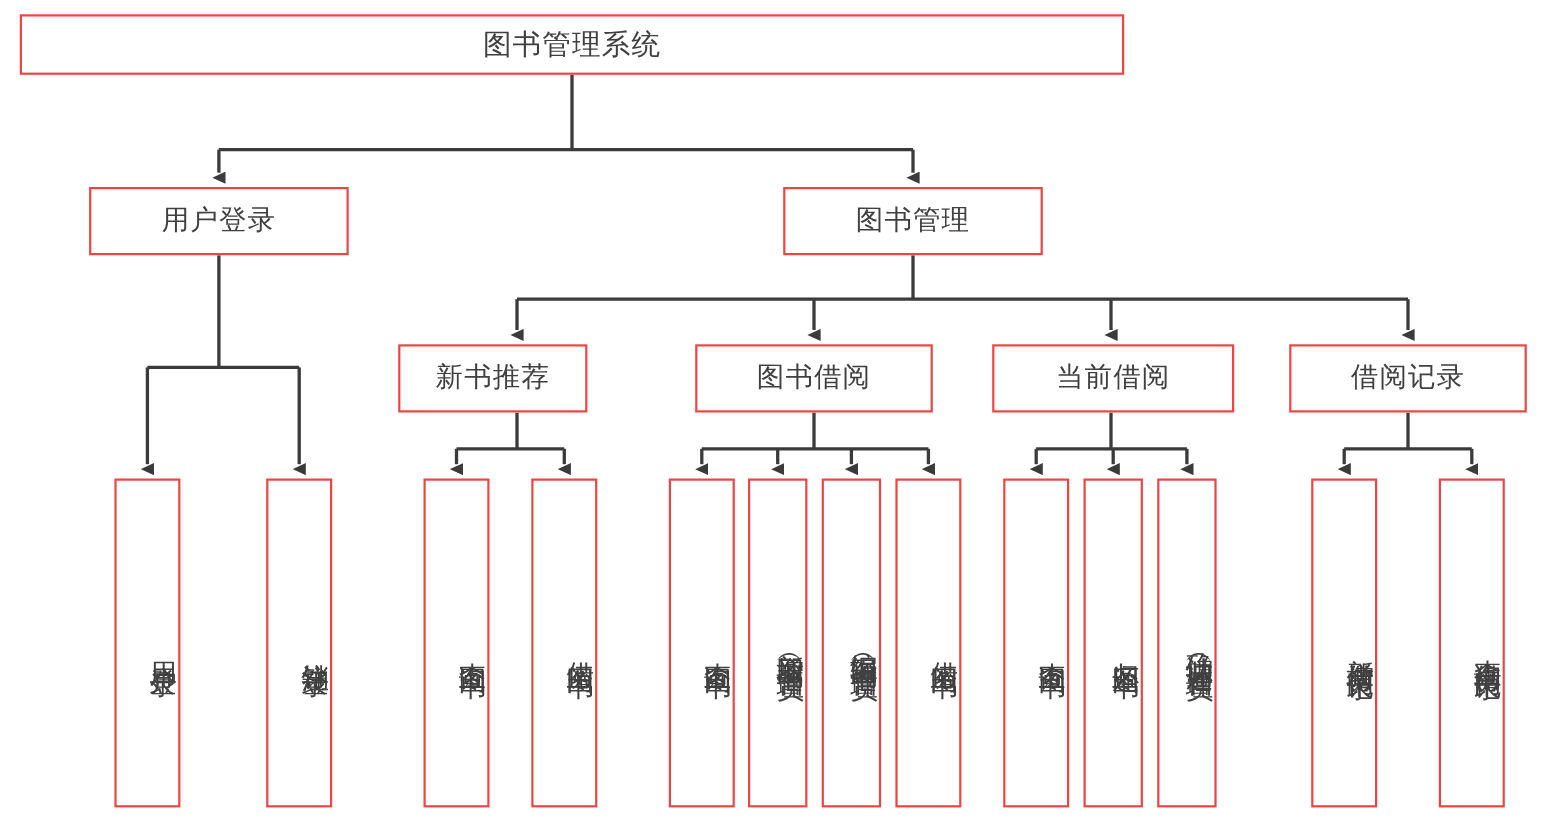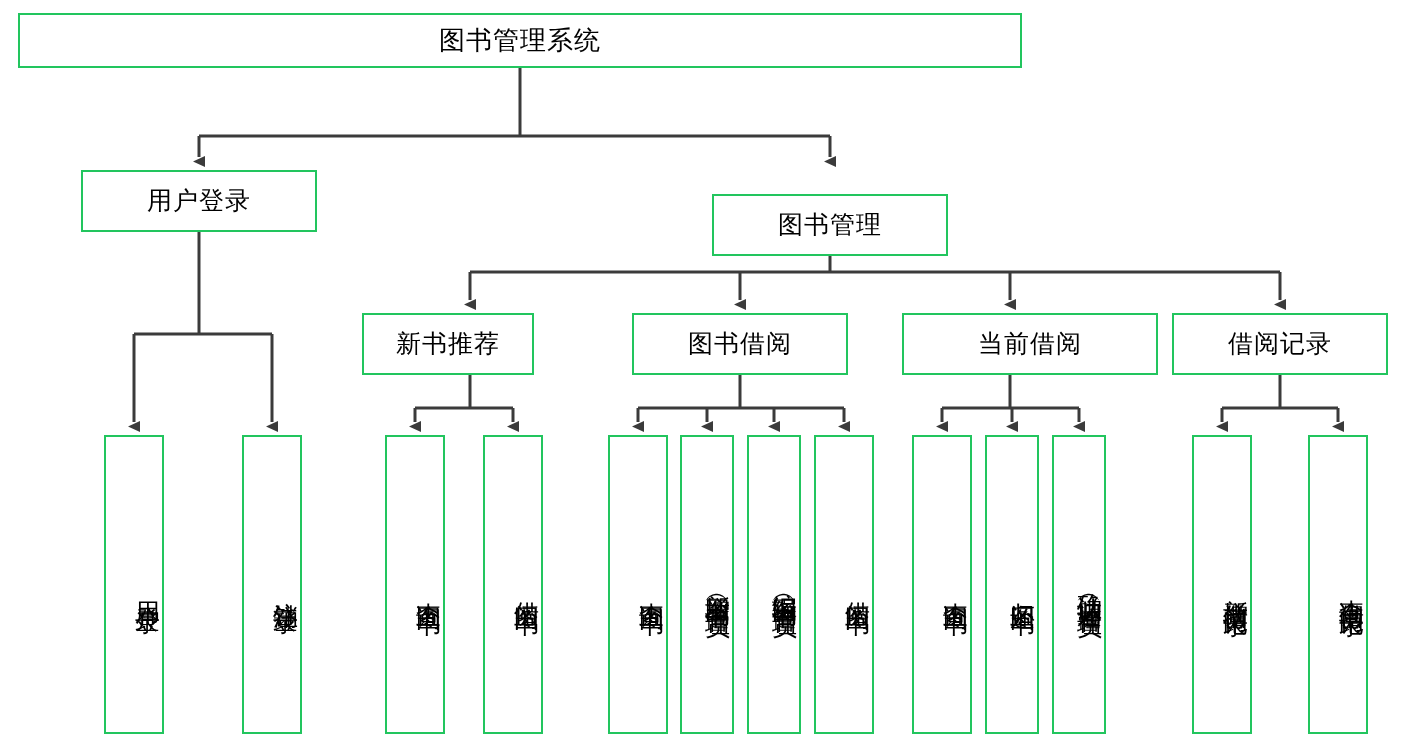--- a/index.html
+++ b/index.html
@@ -15,25 +15,25 @@
     position:absolute;left:0;top:0;width:1405px;height:747px;
   }
   svg#connectors{
     position:absolute;left:0;top:0;width:1405px;height:747px;
     pointer-events:none;
   }
   .node{
     position:absolute;
     box-sizing:border-box;
     background:#ffffff;
-    border:2px solid #22c55e;
+    border:2px solid #ef4444;
     display:flex;
     align-items:center;
     justify-content:center;
-    color:#000000;
+    color:#404040;
     z-index:2;
   }
   .node.horiz{
     font-size:25px;
     letter-spacing:1px;
     line-height:1.1;
   }
   .node.vert{
     writing-mode:vertical-rl;
     text-orientation:upright;
@@ -109,30 +109,30 @@
       </g>
   </svg>
 
   <div id="node-layer">
       <div class="node horiz" id="root-node" style="left: 18px; top: 13px; width: 1004px; height: 55px;">
         <span class="htext">图书管理系统</span>
       </div>
       <div class="node horiz" id="node-user-login" style="left: 81px; top: 170px; width: 236px; height: 62px;">
         <span class="htext">用户登录</span>
       </div>
-      <div class="node horiz" id="node-book-manage" style="left: 712px; top: 170px; width: 236px; height: 62px; margin-top: 24px;">
+      <div class="node horiz" id="node-book-manage" style="left: 712px; top: 170px; width: 236px; height: 62px;">
         <span class="htext">图书管理</span>
       </div>
       <div class="node horiz" id="node-new-book-rec" style="left: 362px; top: 313px; width: 172px; height: 62px;">
         <span class="htext">新书推荐</span>
       </div>
       <div class="node horiz" id="node-book-borrow" style="left: 632px; top: 313px; width: 216px; height: 62px;">
         <span class="htext">图书借阅</span>
       </div>
-      <div class="node horiz" id="node-current-borrow" style="left: 902px; top: 313px; width: 256px; height: 62px;">
+      <div class="node horiz" id="node-current-borrow" style="left: 902px; top: 313px; width: 220px; height: 62px;">
         <span class="htext">当前借阅</span>
       </div>
       <div class="node horiz" id="node-borrow-record" style="left: 1172px; top: 313px; width: 216px; height: 62px;">
         <span class="htext">借阅记录</span>
       </div>
       <div class="node vert" id="node-leaf-user-login" style="left: 104px; top: 435px; width: 60px; height: 299px;">
         <span class="vtext">用户登录</span>
       </div>
       <div class="node vert" id="node-leaf-logout" style="left: 242px; top: 435px; width: 60px; height: 299px;">
         <span class="vtext">注销登录</span>

